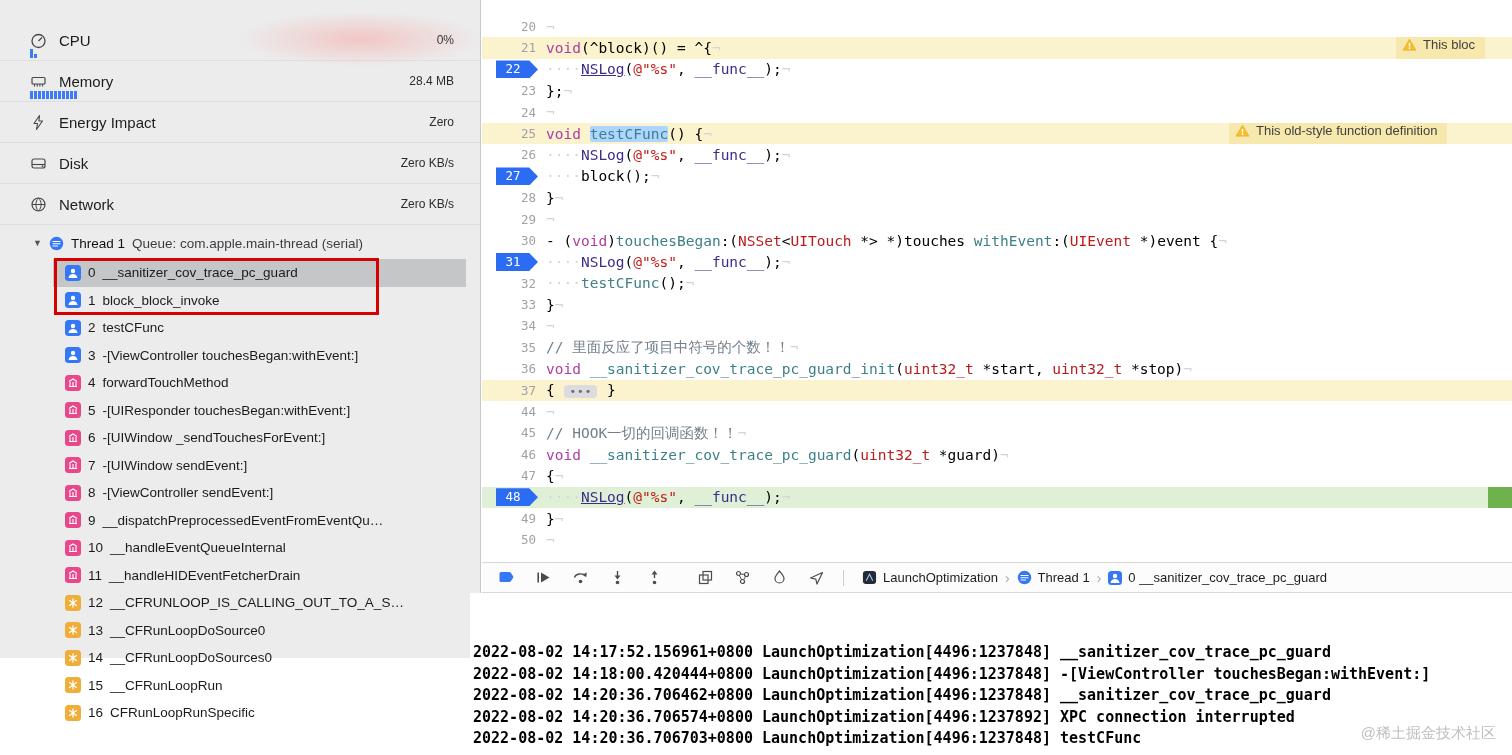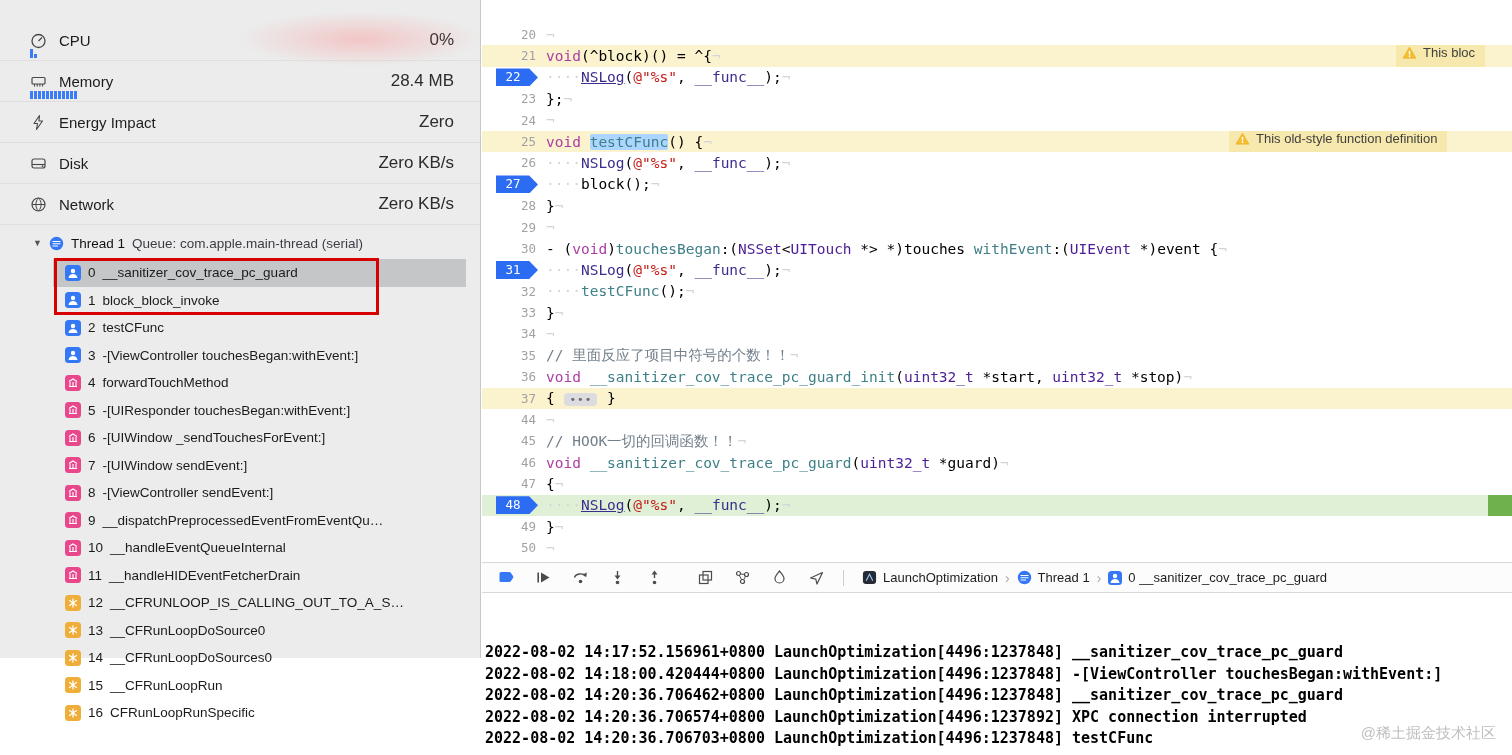--- a/index.html
+++ b/index.html
@@ -5,21 +5,21 @@
 *{margin:0;padding:0;box-sizing:border-box}
 html,body{width:1512px;height:755px;overflow:hidden}
 body{position:relative;font-family:"Liberation Sans","DejaVu Sans",sans-serif;background:#fff;font-size:14px;color:#111}
 
 
 .sidebar{position:absolute;left:0;top:0;width:481px;height:658px;background:#ECECEC;border-right:1px solid #C8C8C8;padding-top:20px}
 .pink-artifact{position:absolute;left:240px;top:12px;width:240px;height:54px;background:radial-gradient(ellipse at center,rgba(255,110,110,.30),rgba(255,110,110,0) 72%);pointer-events:none;z-index:3}
 .gauge-row{position:relative;height:41px;display:flex;align-items:center;gap:12px;padding:0 26px 0 30px;border-bottom:1px solid #DFDFDF}
 .gauge-row .icon{width:17px;height:17px;flex:none}
 .gauge-label{font-size:15px;color:#1c1c1e}
-.gauge-value{margin-left:auto;font-size:17px;color:#2c2c2e}
+.gauge-value{margin-left:auto;font-size:12px;color:#2c2c2e}
 .spark{position:absolute;left:30px;bottom:2px;display:flex;align-items:flex-end;gap:1px}
 .spark i{display:block;width:3px;background:#3E7BF6}
 .thread-row{height:26px;margin-top:5px;display:flex;align-items:center;gap:7px;padding-left:33px;font-size:13.5px}
 .disclosure{font-size:9px;color:#555}
 .icon{display:inline-flex;align-items:center;justify-content:center}
 .icon svg{width:100%;height:100%}
 .w15{width:15px;height:15px}
 .thread-label{color:#111}
 .thread-queue{color:#3c3c43}
 .frames{position:relative;margin-top:3px}
@@ -27,47 +27,47 @@
 .frame-row.selected::before{content:"";position:absolute;left:53px;right:14px;top:0;bottom:0;background:#C5C6C8}
 .frame-row>*{position:relative}
 .frame-icon{width:16px;height:16px;border-radius:3.5px;flex:none;display:inline-flex;align-items:center;justify-content:center}
 .frame-icon svg{width:12px;height:12px}
 .kind-user{background:#3478F6}
 .kind-uikit{background:#E8478C}
 .kind-cf{background:#EFAE3A}
 .red-box{position:absolute;left:54px;top:-1px;width:325px;height:57px;border:3px solid #D60000;z-index:6;pointer-events:none}
 
 
-.editor{position:absolute;left:482px;top:12px;width:1030px;height:562px;background:#fff;overflow:hidden;padding-top:12px}
+.editor{position:absolute;left:482px;top:4px;width:1030px;height:562px;background:#fff;overflow:hidden;padding-top:12px}
 .code-line{position:relative;height:21.4px;display:flex;align-items:center;font-family:"DejaVu Sans Mono","Liberation Mono",monospace;font-size:14.5px}
 .hl-warn{background:#FBF2CE}
 .hl-exec{background:#DFF0D6}
 .gutter{position:relative;width:64px;height:100%;flex:none;text-align:right;padding-right:10px;font-size:12.5px;color:#A2A2A6;line-height:21.4px}
 .bp-badge{position:absolute;left:14px;top:1.7px;width:42px;height:18px;background:#2B6CF3;clip-path:polygon(0 0,79% 0,100% 50%,79% 100%,0 100%);color:#fff;font-size:12.5px;line-height:18px;text-align:center;padding-right:8px}
 .code-text{white-space:pre}
-.sk{color:#AD3DA4}.spl{color:#000}.siv{color:#D5D5D9}.sfn{color:#3E8087}.ssdk{color:#3A2E8C}.sty{color:#4c1d95}.sstr{color:#C41A16}.scm{color:#73808C}
+.sk{color:#AD3DA4}.spl{color:#000}.siv{color:#D5D5D9}.sfn{color:#3E8087}.ssdk{color:#3A2E8C}.sty{color:#b91c1c}.sstr{color:#C41A16}.scm{color:#73808C}
 .su{text-decoration:underline}
 .fnsel{background:#ACD5FF;border-radius:2px}
 .sfold{background:#DCDCE0;border-radius:4px;padding:0 5px;margin:0 1px;color:#6a6a6e;font-size:11px;letter-spacing:1px}
 .ann{position:absolute;top:0;height:100%;display:flex;align-items:flex-start;gap:6px;font-family:"Liberation Sans",sans-serif;font-size:13px;color:#404040;white-space:nowrap;background:rgba(243,219,125,.40);padding:0 10px 0 6px}
 .ann .icon{width:15px;height:15px;flex:none}
 .exec-chip{position:absolute;right:0;top:0;height:100%;width:24px;background:#6FB14D}
 
 
 .debugbar{position:absolute;left:482px;top:562px;width:1236px;height:31px;background:#FCFCFC;border-top:1px solid #D8D8D8;border-bottom:1px solid #D8D8D8;display:flex;align-items:center;gap:18px;padding-left:16px}
 .tools{display:flex;align-items:center;gap:20px}
 .tool{width:17px;height:17px}
 .tool.gap{margin-left:14px}
 .vsep{width:1px;height:16px;background:#CFCFCF}
 .breadcrumb{display:flex;align-items:center;gap:6px;font-size:13px;color:#1d1d1f}
 .crumb{display:inline-flex;align-items:center;gap:6px}
 .chev{color:#A9A9AE;font-size:14px;margin:0 1px}
 
 
-.console{position:absolute;left:482px;top:593px;width:1030px;height:162px;background:#fff;padding:6px 0 0 3px;font-family:"DejaVu Sans Mono","Liberation Mono",monospace;font-weight:700;font-size:15px;line-height:21.5px;color:#000;overflow:hidden;white-space:pre}
+.console{position:absolute;left:470px;top:593px;width:1030px;height:162px;background:#fff;padding:6px 0 0 3px;font-family:"DejaVu Sans Mono","Liberation Mono",monospace;font-weight:700;font-size:15px;line-height:21.5px;color:#000;overflow:hidden;white-space:pre}
 .watermark{position:absolute;right:16px;bottom:12px;font-size:15px;color:#BFBFBF;font-family:"Liberation Sans","DejaVu Sans",sans-serif}
 </style>
 </head>
 <body>
 
 <div class="sidebar">
   <div class="pink-artifact"></div>
   <div>
  <div class="gauge-row">
    <span class="icon">

